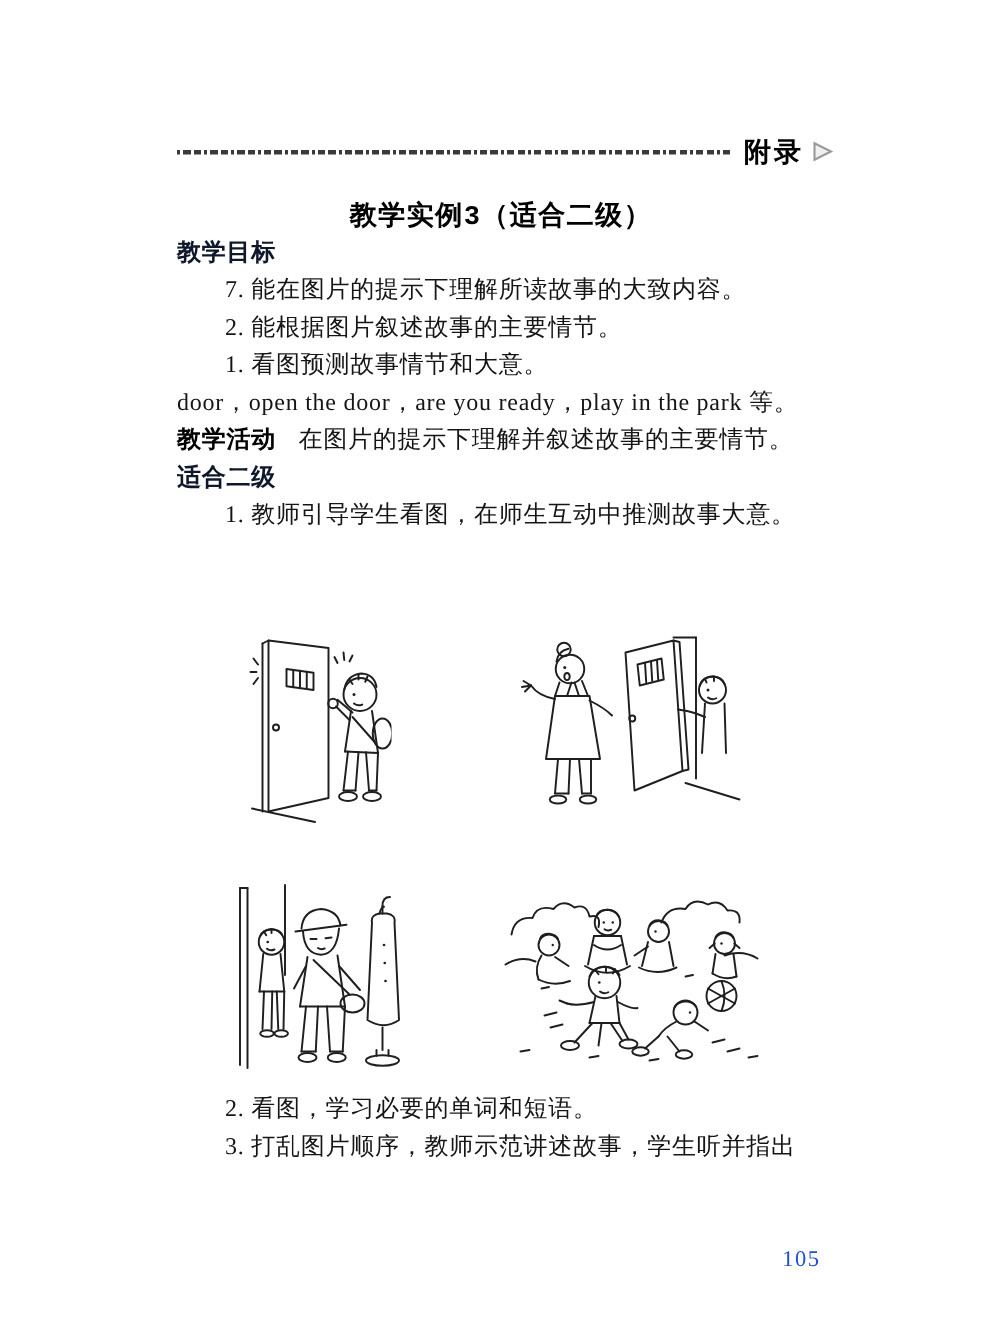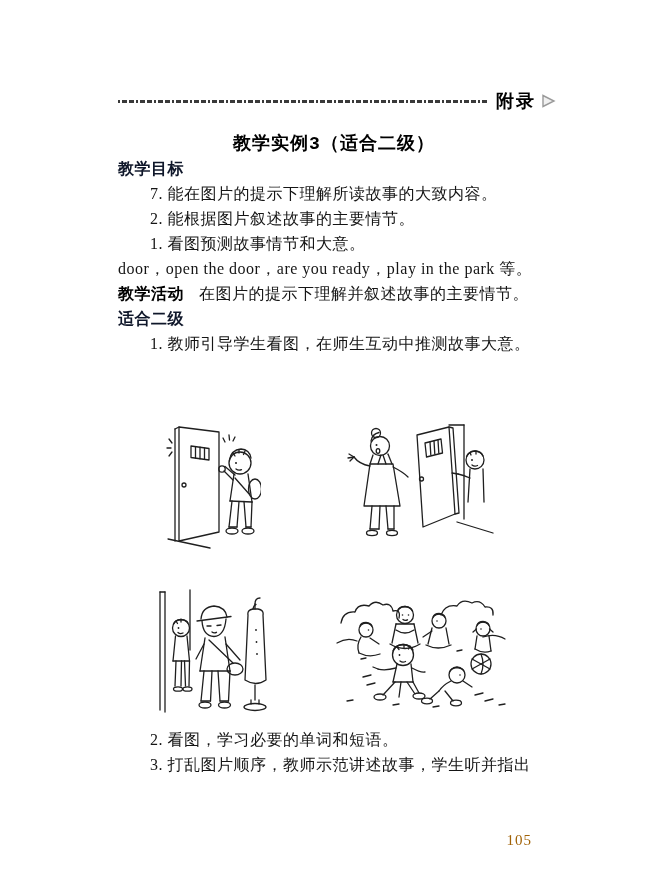--- a/index.html
+++ b/index.html
@@ -27,22 +27,22 @@
   .tline{height:25px;line-height:25px;white-space:nowrap;letter-spacing:0.5px;}
   .tline.indent{padding-left:32px;}
   .tline.heading{font-family:"Liberation Sans","DejaVu Sans",sans-serif;font-weight:bold;color:#0f172a;}
   .hspan{font-family:"Liberation Sans","DejaVu Sans",sans-serif;font-weight:bold;color:#000;margin-right:15px;}
   
   .fig{position:absolute;}
   .fig svg{display:block;}
   .ink{stroke:#1f1f1f;stroke-width:1.3;fill:none;stroke-linecap:round;stroke-linejoin:round;}
   .fill{fill:#1f1f1f;stroke:none;}
   
-  .pagenum{position:absolute;left:490px;top:832px;width:42px;text-align:right;
-    font-size:15px;letter-spacing:1px;color:#a16207;}
+  .pagenum{position:absolute;left:505px;top:832px;width:42px;text-align:right;
+    font-size:15px;letter-spacing:1px;color:#1d4ed8;}
 </style>
 </head>
 <body>
 
 <div class="page">
 
   <div class="header">
     <span class="dots"></span>
     <span class="hlabel">附录</span>
     <svg class="tri" width="15" height="14" viewBox="0 0 15 14" aria-label="right-triangle-icon">

